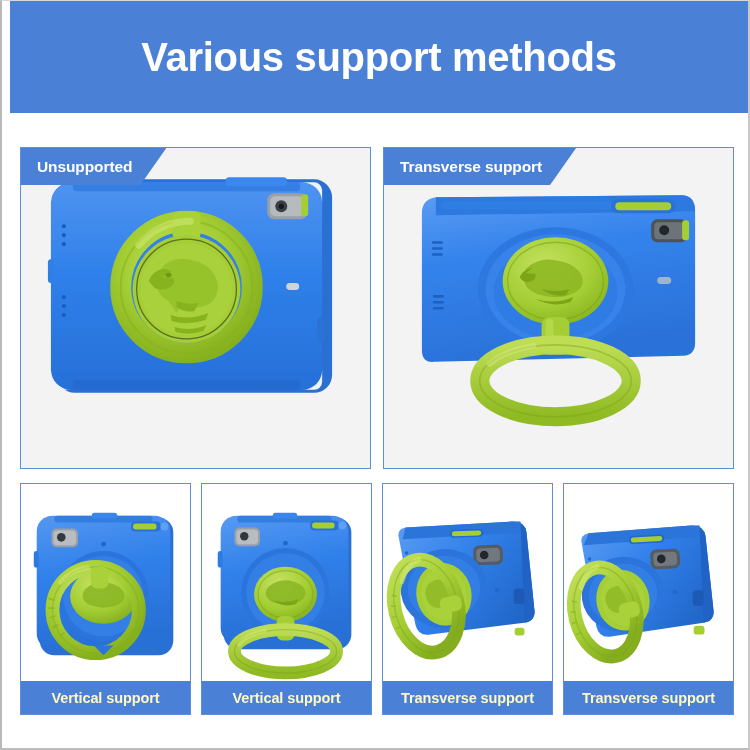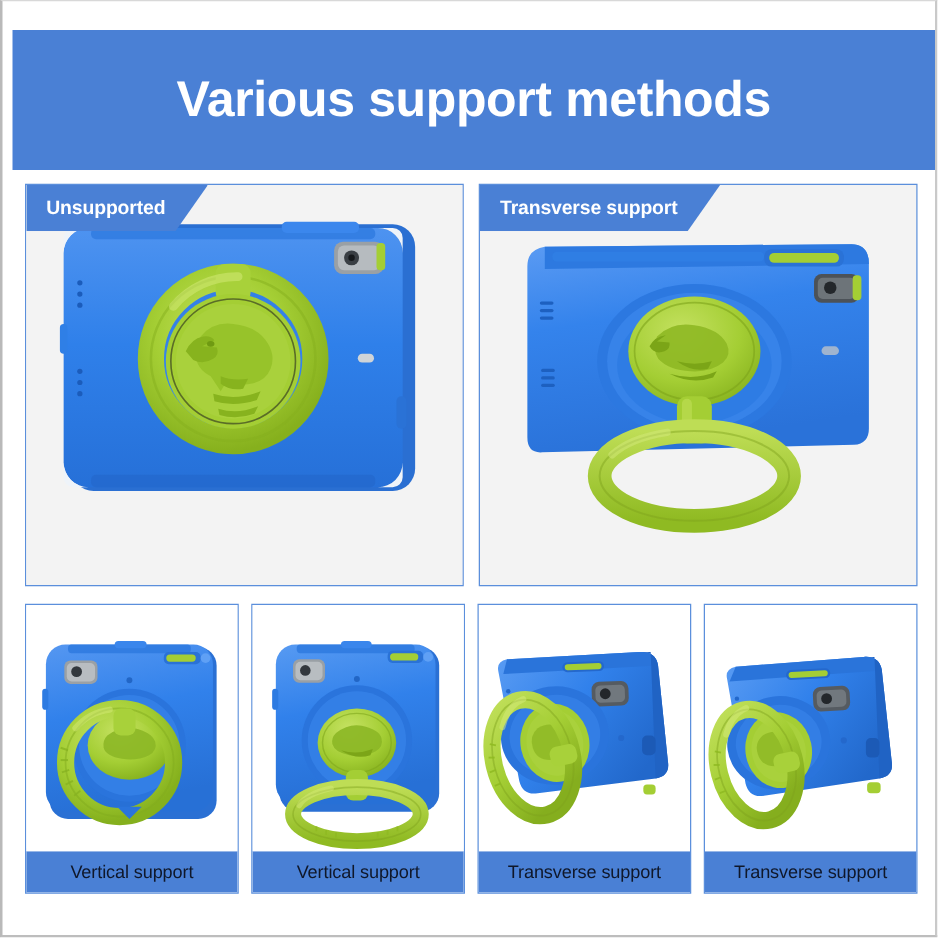--- a/index.html
+++ b/index.html
@@ -24,21 +24,21 @@
     border-top: 1px solid #d8d8d8;
     border-right: 2px solid #c9c9c9;
     border-bottom: 2px solid #bdbdbd;
     overflow: hidden;
   }
 
   
   .header-banner {
     position: absolute;
     left: 8px;
-    top: 23px;
+    top: 0;
     width: 738px;
     height: 112px;
     background: #4a80d5;
     display: flex;
     align-items: center;
     justify-content: center;
     box-sizing: border-box;
   }
   .header-title {
     color: #ffffff;
@@ -123,23 +123,23 @@
   }
   .cell-photo {
     position: relative;
     flex: 1 1 auto;
     background: #ffffff;
     overflow: hidden;
   }
   .cell-caption {
     flex: 0 0 33px;
     background: #4a80d5;
-    color: #0f172a;
+    color: #fef9c3;
     font-size: 14.5px;
-    font-weight: normal;
+    font-weight: bold;
     display: flex;
     align-items: center;
     justify-content: center;
     letter-spacing: -0.1px;
     white-space: nowrap;
   }
 
   
   .art {
     position: absolute;

